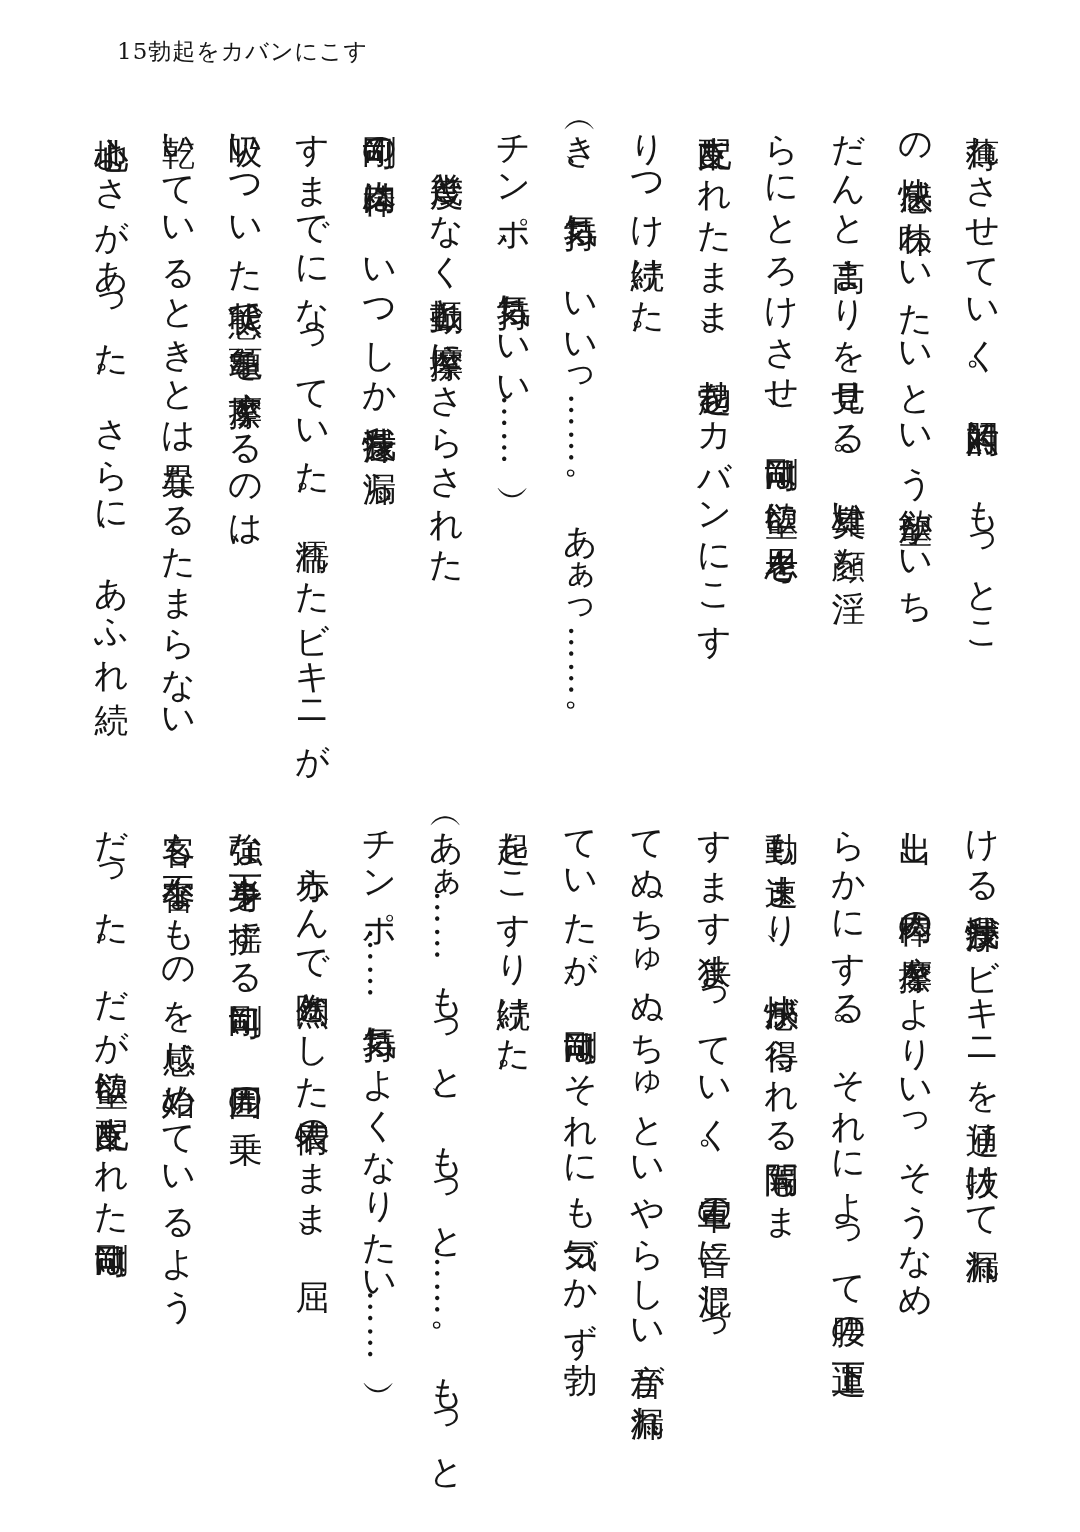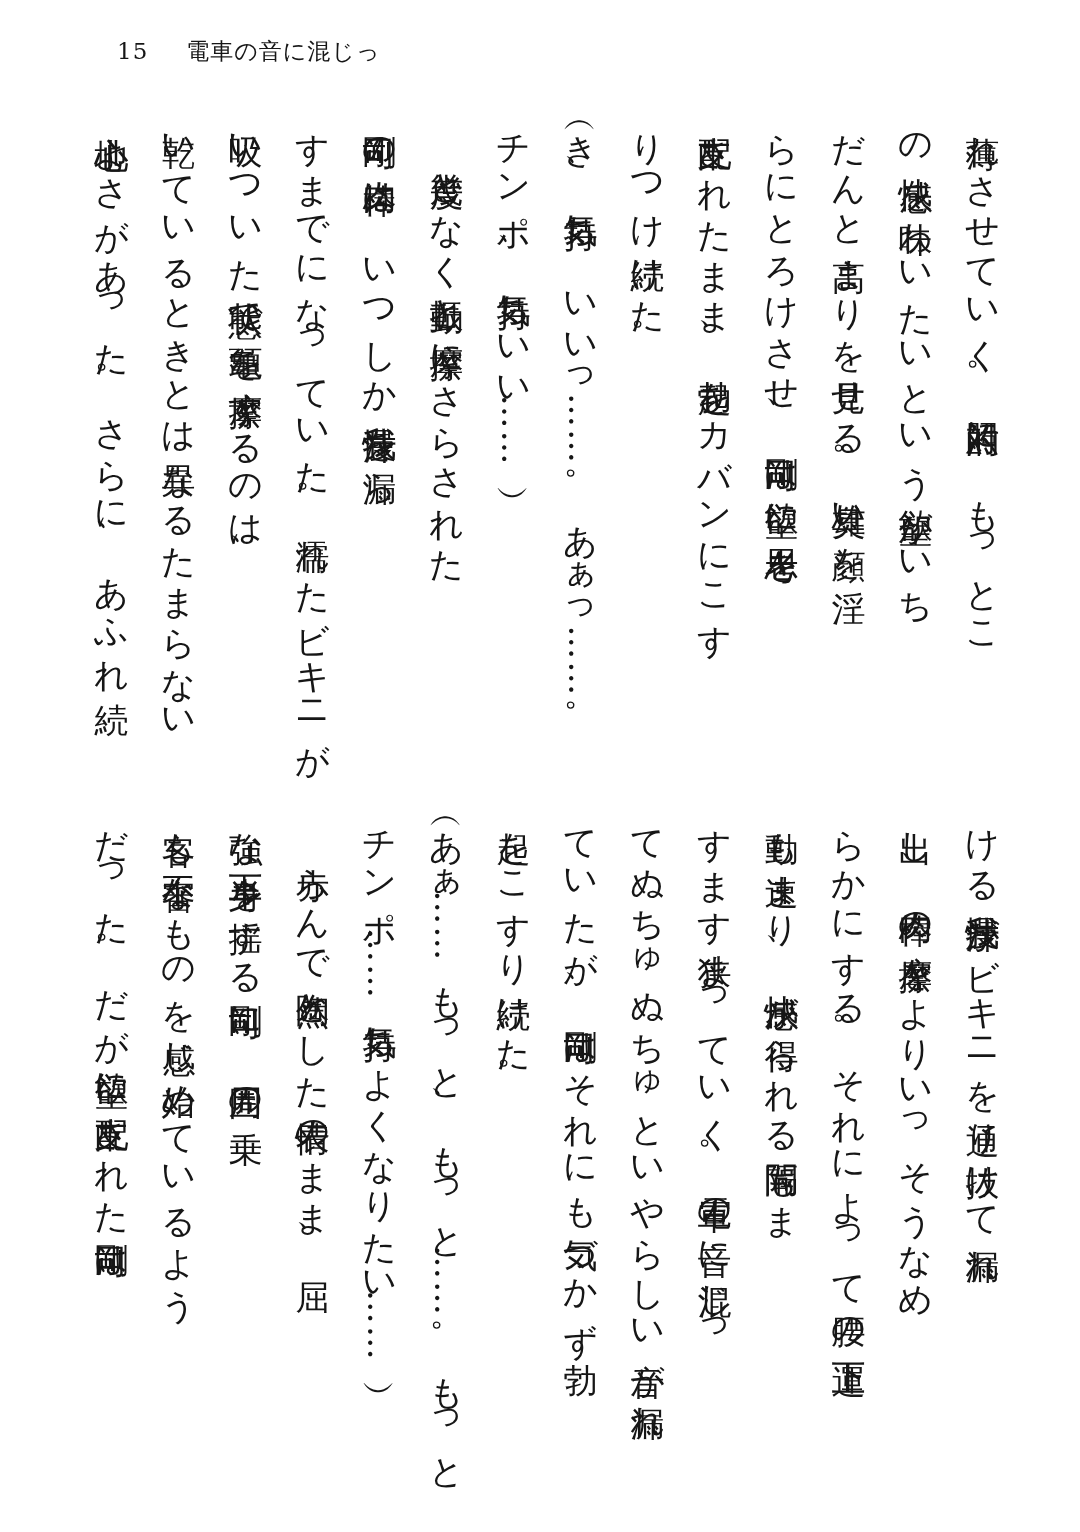--- a/index.html
+++ b/index.html
@@ -20,21 +20,20 @@
     background: #ffffff;
     overflow: hidden;
   }
   
   .running-header {
     position: absolute;
     top: 36px;
     left: 117px;
     display: flex;
     align-items: baseline;
-    gap: 38px;
     font-size: 23px;
     letter-spacing: 1px;
   }
   
   .vblock {
     position: absolute;
     right: 80px;
     height: 614px;
     display: flex;
     flex-direction: row-reverse;
@@ -58,21 +57,21 @@
     padding-top: 36px;
   }
 </style>
 </head>
 <body>
 
 <div class="page">
 
   <div class="running-header">
     <span>15</span>
-    <span>電車の音に混じっ</span>
+    <span>勃起をカバンにこす</span>
   </div>
 
   <div class="vblock vblock-top" id="block-top">
       <div class="tcol">薄れさせていく。対照的に、もっとこ</div>
       <div class="tcol">の快感を味わいたいという欲望がいち</div>
       <div class="tcol">だんと高まりを見せる。雄臭い顔を淫</div>
       <div class="tcol">らにとろけさせ、剛司は欲望に思考を</div>
       <div class="tcol">支配されたまま、勃起をカバンにこす</div>
       <div class="tcol">りつけ続けた。</div>
       <div class="tcol">（き、気持ち、いいっ……。あぁっ……。</div>

